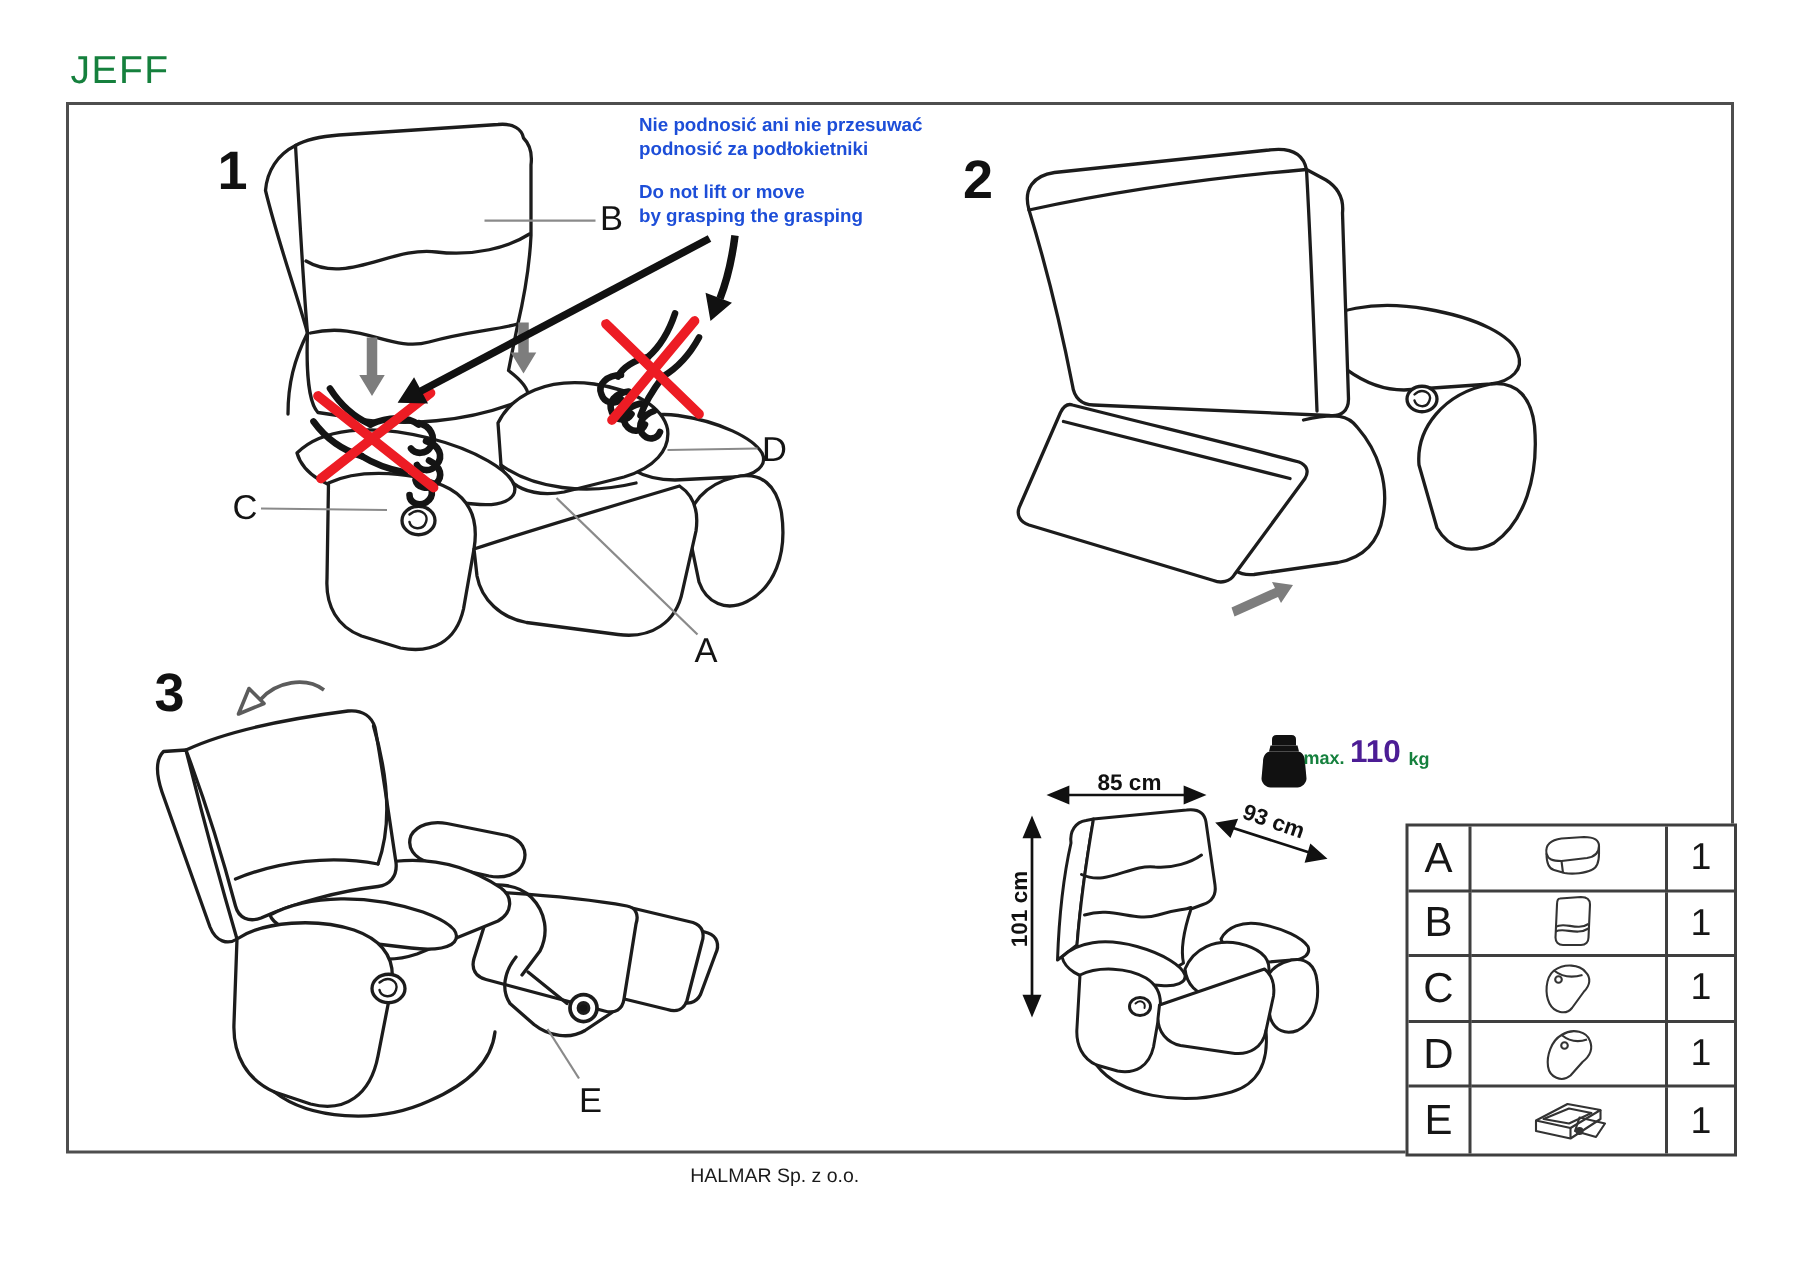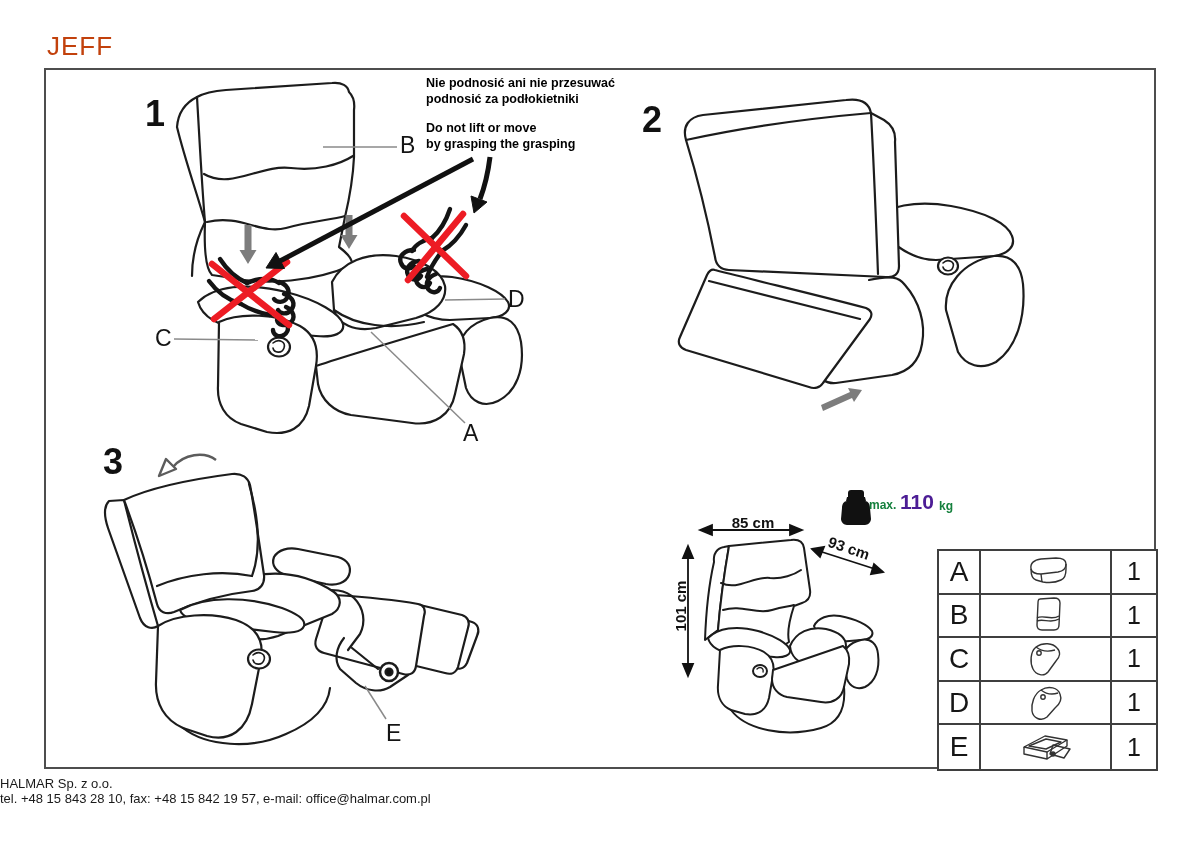--- a/index.html
+++ b/index.html
@@ -1,52 +1,52 @@
 <!DOCTYPE html>
 <html><head>
 <meta charset="utf-8">
 <style>
   html,body { margin:0; padding:0; }
   body {
     width:1200px; height:848px; position:relative; background:#fff;
     font-family:"Liberation Sans", sans-serif; overflow:hidden; color:#1b1b1b;
   }
   .title {
-    position:absolute; left:47px; top:31px; font-size:26px; letter-spacing:1px; color:#c2410c;
+    position:absolute; left:47px; top:31px; font-size:26px; letter-spacing:1px; color:#15803d;
   }
   .frame {
     position:absolute; left:44px; top:68px; width:1112px; height:701px;
     border:2px solid #4e4e4e; box-sizing:border-box;
   }
   .art { position:absolute; left:0; top:0; width:1108px; height:697px; }
   .abs { position:absolute; white-space:nowrap; }
   .step-num { font-weight:bold; font-size:36px; color:#111; }
   .part-label { font-size:23px; color:#141414; }
-  .warning { position:absolute; left:380px; top:6px; font-size:12.5px; font-weight:bold; line-height:15.5px; color:#000000; }
+  .warning { position:absolute; left:380px; top:6px; font-size:12.5px; font-weight:bold; line-height:15.5px; color:#1d4ed8; }
   .w-gap { height:14px; }
   .dim-label { font-weight:bold; font-size:15px; color:#111; transform:translate(-50%,-50%); }
   .rot19 { transform:translate(-50%,-50%) rotate(19deg); }
   .rotm90 { transform:translate(-50%,-50%) rotate(-90deg); }
   .wt-small { font-weight:bold; font-size:12px; color:#15803d; }
   .wt-big { font-weight:bold; font-size:21px; color:#4c1d95; }
   .parts-table {
     position:absolute; left:891px; top:479px; width:221px; height:222px;
     box-sizing:border-box; border:2px solid #3f3f3f; background:#fff;
     display:grid; grid-template-columns:42px 131px 1fr; grid-template-rows:repeat(5,1fr);
   }
   .pt-cell {
     border-right:2px solid #3f3f3f; border-bottom:2px solid #3f3f3f;
     display:flex; align-items:center; justify-content:center; box-sizing:border-box;
   }
   .pt-cell.last-col { border-right:none; }
   .pt-row5 { border-bottom:none; }
   .pt-letter { font-size:28px; color:#161616; }
   .pt-qty { font-size:25px; color:#161616; }
   .footer {
-    position:absolute; left:0; top:776px; width:1033px; text-align:left;
+    position:absolute; left:0; top:776px; width:1033px; text-align:center;
     font-size:13px; line-height:15.4px; color:#1a1a1a;
   }
 </style>
 </head>
 <body>
 
 <div class="title">JEFF</div>
 
 <div class="frame">
 
@@ -300,14 +300,13 @@
         <path d="M36,18 L53,22 L47,31 L33,27 Z"></path>
         <circle cx="36" cy="27" r="2" fill="#333"></circle>
       </svg>
     </div>
     <div class="pt-cell last-col pt-row5 pt-qty">1</div>
   </div>
 </div>
 
 <div class="footer">
   <div>HALMAR Sp. z o.o.</div>
-  <div>tel. +48 15 843 28 10, fax: +48 15 842 19 57, e-mail: office@halmar.com.pl</div>
 </div>
 
 </body></html>

